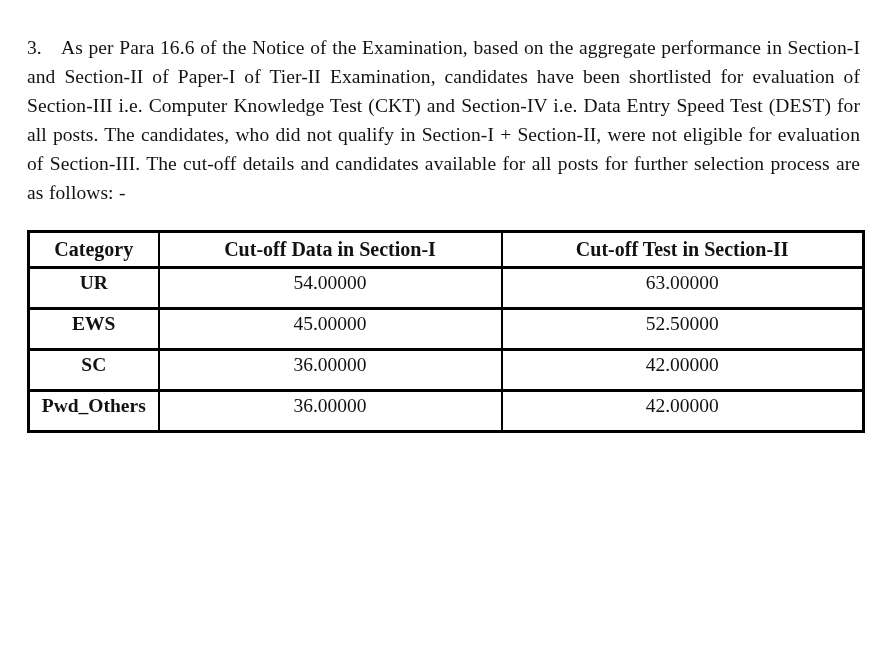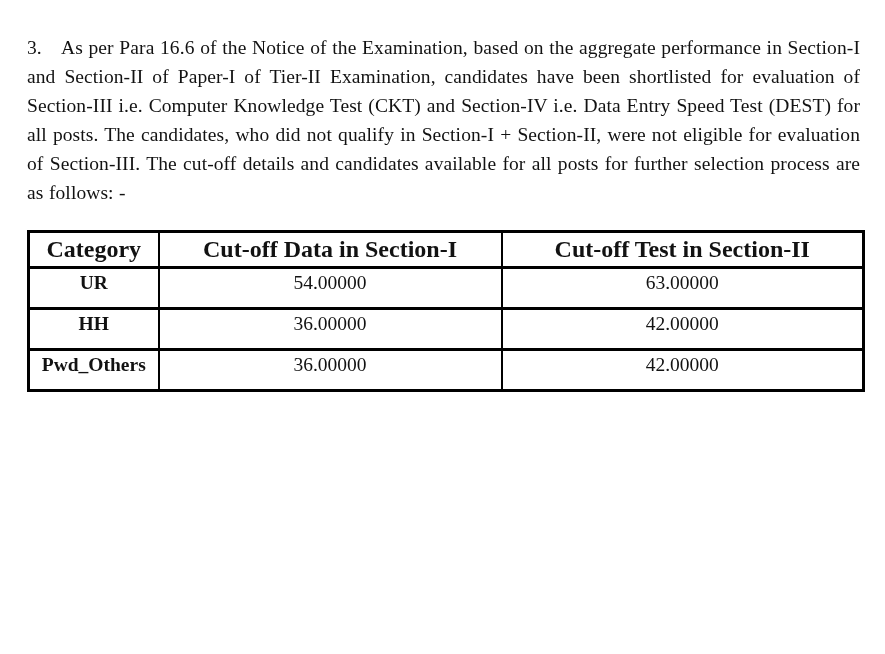--- a/index.html
+++ b/index.html
@@ -47,21 +47,21 @@
     border: 2px solid #000;
     text-align: center;
     overflow: hidden;
     white-space: nowrap;
   }
   .cutoff-table tr {
     border-top: 3px solid #000;
     border-bottom: 3px solid #000;
   }
   .cutoff-table th {
-    font-size: 24px;
+    font-size: 20px;
     font-weight: bold;
     height: 31px;
     vertical-align: middle;
     padding: 1px 2px;
   }
   .cutoff-table td {
     font-size: 19.5px;
     height: 35px;
     vertical-align: top;
     padding: 3px 2px 0 2px;
@@ -92,21 +92,26 @@
         <th>Cut-off Test in Section-II</th>
       </tr>
     </thead>
     <tbody>
       <tr>
         <td class="cat-cell">UR</td>
         <td>54.00000</td>
         <td>63.00000</td>
       </tr>
       <tr>
-        <td class="cat-cell">HH</td>
+        <td class="cat-cell">EWS</td>
+        <td>45.00000</td>
+        <td>52.50000</td>
+      </tr>
+      <tr>
+        <td class="cat-cell">SC</td>
         <td>36.00000</td>
         <td>42.00000</td>
       </tr>
       <tr>
         <td class="cat-cell">Pwd_Others</td>
         <td>36.00000</td>
         <td>42.00000</td>
       </tr>
     </tbody>
   </table>

